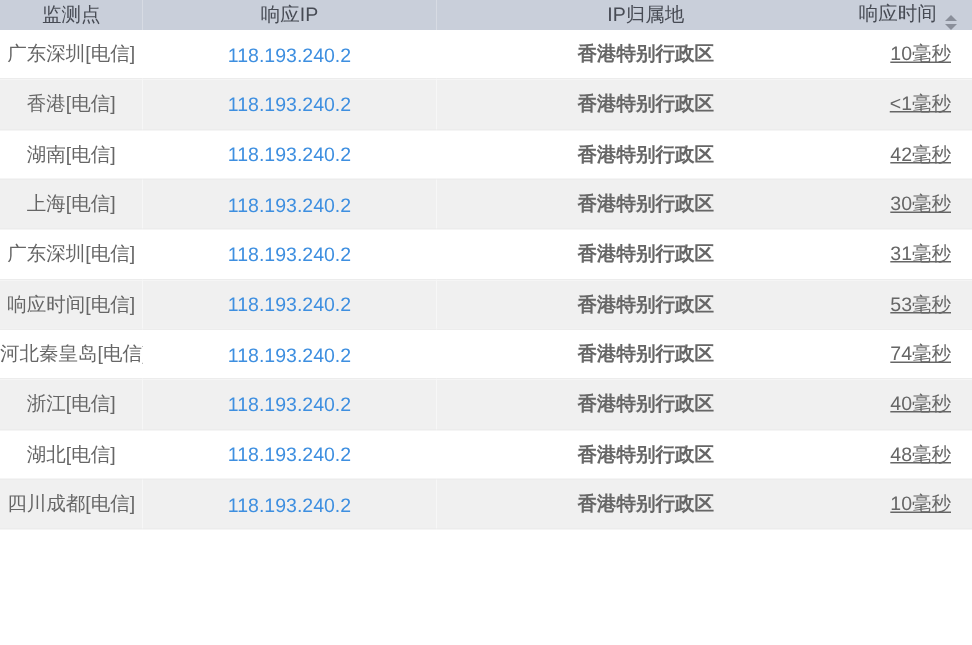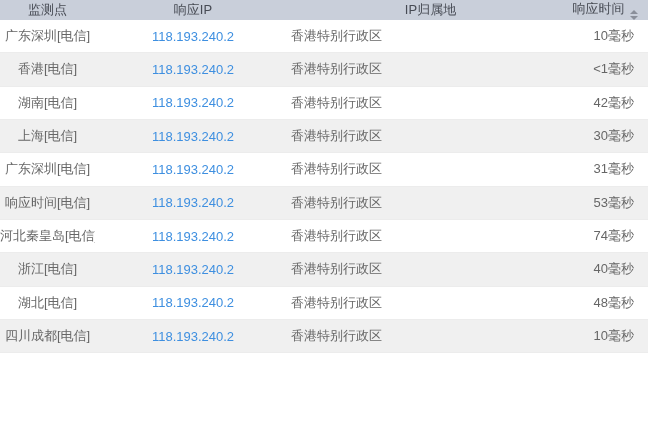--- a/index.html
+++ b/index.html
@@ -48,24 +48,25 @@
   }
   tbody tr:nth-child(even) td {
     background: var(--row-alt-bg, #f0f0f0);
   }
   td[data-name="cell-node"] { text-align: center; }
   td[data-name="cell-ip"] {
     text-align: center;
     color: var(--ip-link, #3e8fe0);
     cursor: pointer;
   }
-  td[data-name="cell-location"] { text-align: left; }
+  td[data-name="cell-location"] { text-align: center; font-weight: bold; }
   td[data-name="cell-time"] {
     text-align: right;
     padding-right: 14px;
+    text-decoration: underline;
   }
 
   .sort {
     display: inline-flex;
     flex-direction: column;
     gap: 2px;
     margin-left: 5px;
     vertical-align: -1px;
     cursor: pointer;
   }

